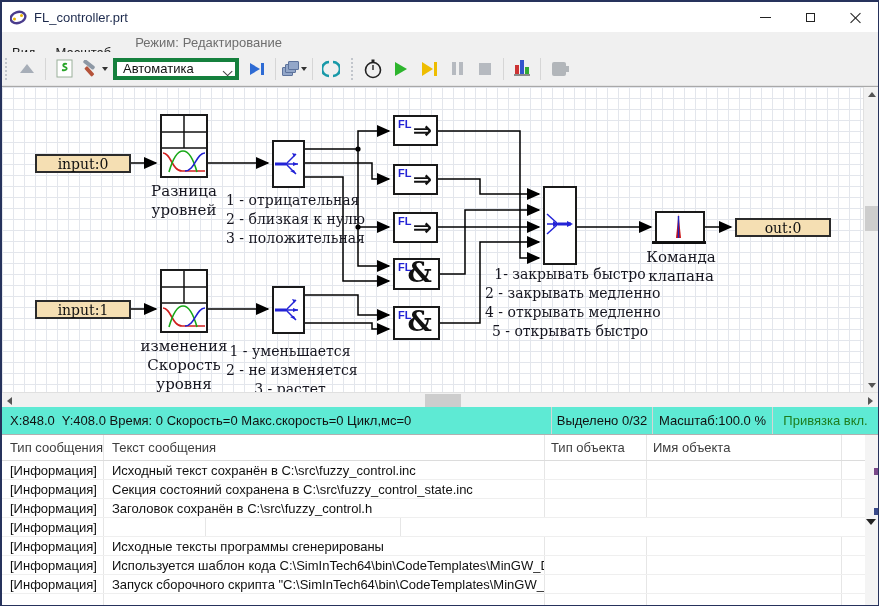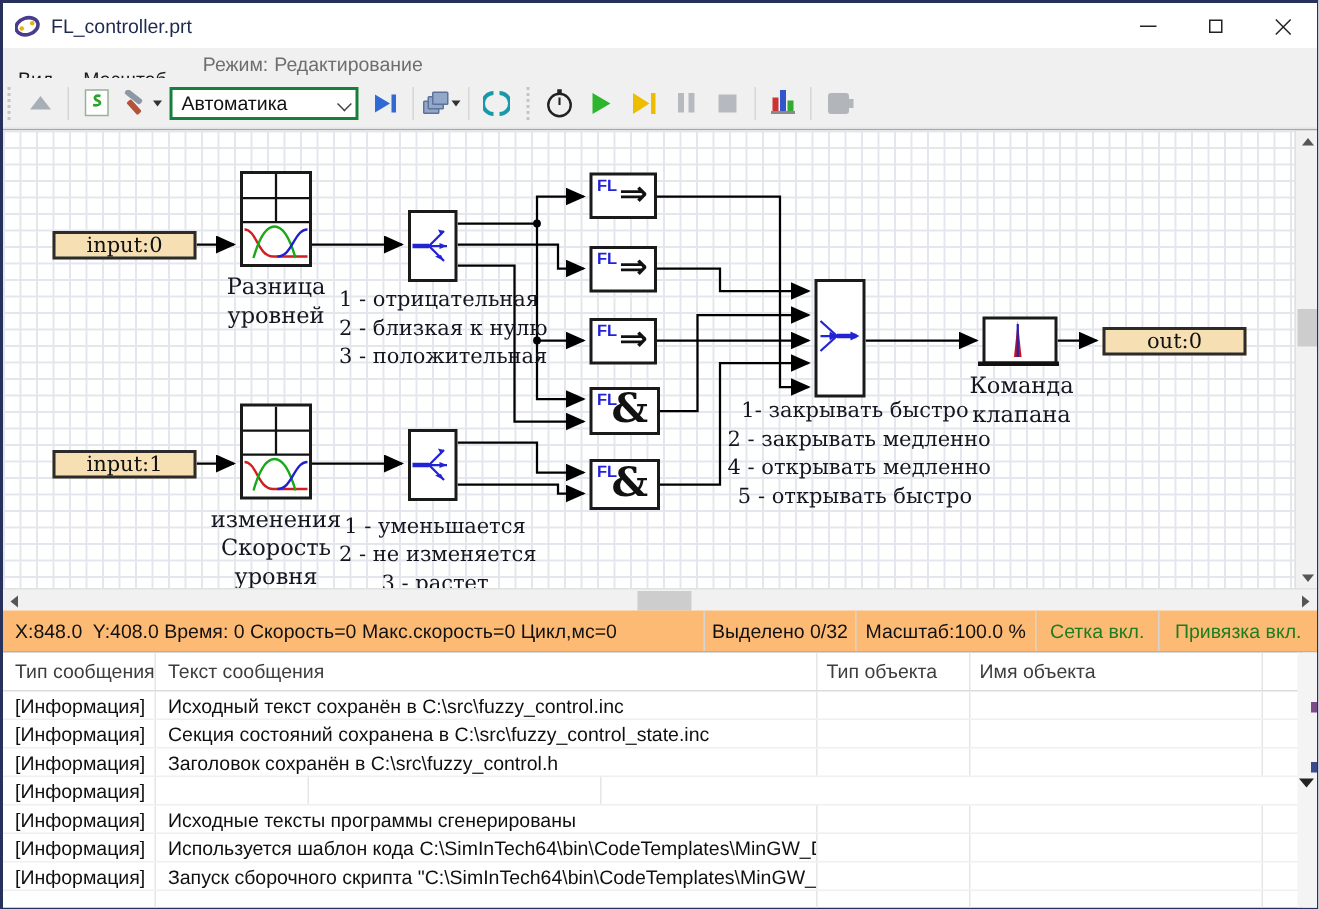--- a/index.html
+++ b/index.html
@@ -24,21 +24,21 @@
   .menu-mode { color:#6e6e6e; padding-left:14px; }
   .menu-mode span { margin-right:4px; }
 
   
   .toolbar { position:absolute; left:0; top:50px; width:100%; height:34px; background:#f0f0f0; display:flex; align-items:center; border-bottom:1px solid #e3e3e3; }
   .grip { width:5px; height:22px; margin:0 3px; border-left:2px dotted #c2c6cc; }
   .tsep { width:1px; height:22px; background:#d6d6d6; margin:0 4px; }
   .tbtn { height:26px; min-width:26px; display:flex; align-items:center; justify-content:center; position:relative; margin:0 1px; }
   .arrow-up { width:0; height:0; border-left:7px solid transparent; border-right:7px solid transparent; border-bottom:9px solid #a7aeb8; }
   .ddn { width:0; height:0; border-left:3.5px solid transparent; border-right:3.5px solid transparent; border-top:4px solid #333; margin-left:3px; }
-  .combo { width:126px; height:22px; background:#fff; border:2px solid #15803d; display:flex; align-items:center; font-size:13px; color:#111; padding-left:6px; margin:0 4px; position:relative; }
+  .combo { width:126px; height:22px; background:#fff; border:4px solid #15803d; display:flex; align-items:center; font-size:13px; color:#111; padding-left:6px; margin:0 4px; position:relative; }
   .combo-chev { position:absolute; right:6px; top:8px; width:7px; height:7px; border-right:1.5px solid #444; border-bottom:1.5px solid #444; transform:rotate(45deg) translateY(-3px); }
   .tri { width:0; height:0; }
   .tri-green { border-top:7px solid transparent; border-bottom:7px solid transparent; border-left:12px solid #2db52d; }
   .tri-yellow { border-top:7px solid transparent; border-bottom:7px solid transparent; border-left:11px solid #eebd00; }
   .bar-yellow { width:3px; height:14px; background:#eebd00; margin-left:1px; }
   .tri-blue { border-top:6px solid transparent; border-bottom:6px solid transparent; border-left:10px solid #2e6bd4; }
   .bar-blue { width:3px; height:12px; background:#2e6bd4; margin-left:1px; }
   .pause-bars { display:flex; gap:3px; } .pause-bars div { width:4px; height:13px; background:#b6bac0; }
   .stop-sq { width:12px; height:12px; background:#b6bac0; }
   .chart-icon { display:flex; align-items:flex-end; gap:1px; height:15px; border-bottom:2px solid #8a8a8a; padding:0 1px; }
@@ -70,21 +70,21 @@
   .sb-btn { position:absolute; width:15px; height:15px; display:flex; align-items:center; justify-content:center; }
   .sb-tri { width:0; height:0; }
   .tri-up2 { border-left:4px solid transparent; border-right:4px solid transparent; border-bottom:5px solid #555; }
   .tri-dn2 { border-left:4px solid transparent; border-right:4px solid transparent; border-top:5px solid #555; }
   .tri-lf2 { border-top:4px solid transparent; border-bottom:4px solid transparent; border-right:5px solid #555; }
   .tri-rt2 { border-top:4px solid transparent; border-bottom:4px solid transparent; border-left:5px solid #555; }
   .vthumb { position:absolute; left:1px; width:13px; background:#cdcdcd; }
   .hthumb { position:absolute; top:1px; height:13px; background:#cdcdcd; }
 
   
-  .statusbar { position:absolute; left:0; top:405px; width:100%; height:27px; background:#fdba74; display:flex; align-items:center; font-size:13px; color:#111; }
+  .statusbar { position:absolute; left:0; top:405px; width:100%; height:27px; background:#5eead4; display:flex; align-items:center; font-size:13px; color:#111; }
   .st-cell { height:100%; display:flex; align-items:center; justify-content:center; border-left:1px solid #d5d5d5; white-space:pre; }
   .st-left { flex:1; justify-content:flex-start; padding-left:8px; border-left:none; }
   .st-green { color:#1e7d1e; }
 
   
   .msgpanel { position:absolute; left:0; top:432px; width:100%; height:174px; background:#fff; border-top:1px solid #b0b0b0; }
   .msg-table { position:absolute; left:0; top:0; width:866px; height:174px; border-right:1px solid #707070; overflow:hidden; }
   .msg-head { display:flex; height:26px; align-items:center; font-size:13px; color:#3d3d3d; border-bottom:1px solid #dcdcdc; }
   .msg-row { display:flex; height:19px; align-items:center; font-size:13px; color:#101010; border-bottom:1px solid #efefef; }
   .c1 { width:102px; padding-left:8px; border-right:1px solid #e6e6e6; height:100%; display:flex; align-items:center; overflow:hidden; white-space:nowrap; }
@@ -384,21 +384,20 @@
       <div class="sb-btn" style="right:0;top:0;">
           <div class="sb-tri tri-rt2"></div>
         </div>
     </div>
   </div>
 
   <div class="statusbar">
     <div class="st-cell st-left">X:848.0  Y:408.0 Время: 0 Скорость=0 Макс.скорость=0 Цикл,мс=0</div>
     <div class="st-cell" style="width:101px;">Выделено 0/32</div>
     <div class="st-cell" style="width:120px;">Масштаб:100.0 %</div>
-    <div class="st-cell st-green" style="width:82px;">Сетка вкл.</div>
     <div class="st-cell st-green" style="width:106px;">Привязка вкл.</div>
   </div>
 
   <div class="msgpanel">
     <div class="msg-table">
       <div class="msg-head">
         <div class="c1">Тип сообщения</div>
         <div class="c2">Текст сообщения</div>
         <div class="c3">Тип объекта</div>
         <div class="c4">Имя объекта</div>

